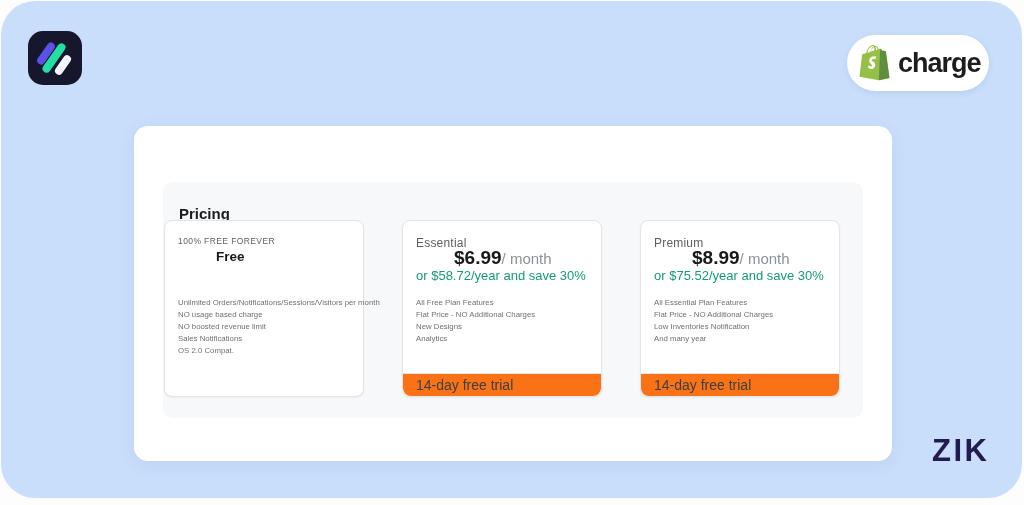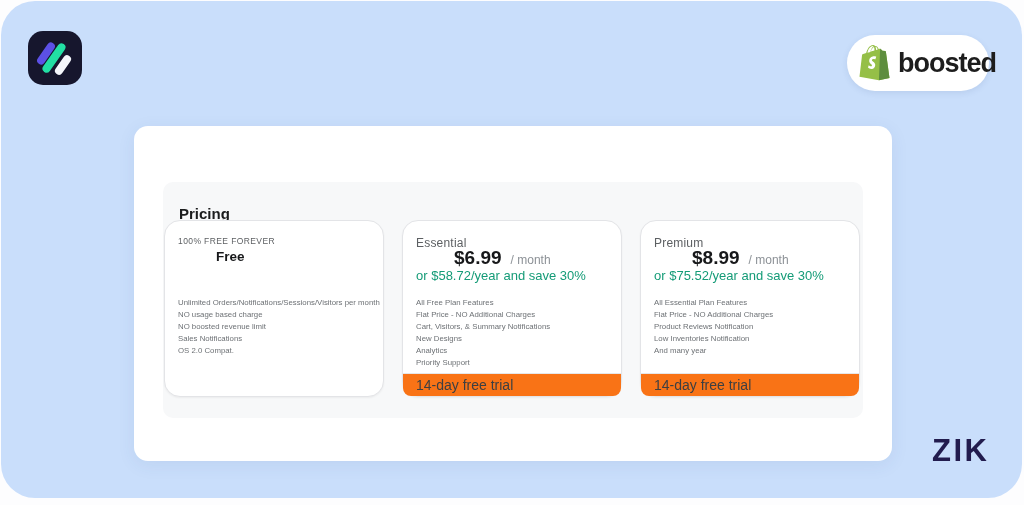--- a/index.html
+++ b/index.html
@@ -42,37 +42,37 @@
   .pricing-section{
     position:absolute;left:29px;top:56px;width:700px;height:236px;
     background:#f7f8f9;border-radius:10px;
   }
   .pricing-title{
     position:absolute;left:2px;top:9px;margin:14px;
     font-size:15px;font-weight:700;color:#1b1c1d;
   }
   
   .card{
-    position:absolute;top:38px;width:220px;height:177px;box-sizing:border-box;
-    background:#ffffff;border:1px solid #e3e4e7;border-radius:16px;
+    position:absolute;top:38px;width:200px;height:177px;box-sizing:border-box;
+    background:#ffffff;border:1px solid #e3e4e7;border-radius:8px;
     box-shadow:0 1px 2px rgba(0,0,0,.05);
     text-decoration:underline;
   }
   .card-0{left:1px;}
   .card-1{left:239px;}
   .card-2{left:477px;}
   .plan-label{
     position:absolute;left:13px;top:15px;
     font-size:12px;color:#5c5f62;letter-spacing:.2px;
   }
   .card-0 .plan-label{font-size:8.5px;letter-spacing:.4px;}
   .headline-row{position:absolute;left:13px;top:26px;white-space:nowrap;}
   .plan-headline{font-size:19px;font-weight:700;color:#17181a;padding-left:38px;}
   .card-0 .plan-headline{font-size:13.5px;}
-  .plan-period{font-size:12px;color:#8c9196;margin-left:9px;}
+  .plan-period{font-size:15px;color:#8c9196;margin-left:0;}
   .plan-yearly{
     position:absolute;left:13px;top:47px;
     font-size:13px;color:#149b77;
   }
   .feature-list{
     position:absolute;left:13px;top:76px;right:6px;
   }
   .feature-item{
     font-size:7.8px;line-height:12px;color:#6d7175;white-space:nowrap;
   }
@@ -100,21 +100,21 @@
   </div>
 
   <div class="shopify-badge">
     <span style="display:inline-flex;">
       <svg width="32" height="38" viewBox="0 0 40 46">
         <path fill="#95bf47" d="M33.6 8.9c0-.5-.5-.8-.9-.8l-3.4-.3s-2.3-2.3-2.6-2.5c-.2-.2-.7-.2-.9-.1l-1.2.4c-.7-2.1-2-4-4.2-4-.1 0-.2 0-.3 0C19.4.8 18.6.4 17.8.4c-5.4 0-8 6.8-8.8 10.2l-3.8 1.2c-1.2.4-1.2.4-1.4 1.5L.6 40.1l24.3 4.6 13.2-2.9L33.6 8.9zM23.4 6.1l-2.1.6c0-1.1-.2-2.6-.7-3.9 1.5.3 2.3 2 2.8 3.3zM19.3 7.3l-4.5 1.4c.4-1.7 1.3-3.4 2.3-4.5.4-.4.9-.9 1.6-1.2.6 1.3.7 3.1.6 4.3zM17.4 1.9c.3 0 .6.1.9.3-.4.2-.8.5-1.2.9-1.4 1.5-2.4 3.8-2.8 6l-3.7 1.1C11.3 6.8 13.5 1.9 17.4 1.9z"></path>
         <path fill="#5e8e3e" d="M32.7 8.1l-3.4-.3s-2.3-2.3-2.6-2.5c-.1-.1-.2-.1-.3-.2l-1.5 39.6 13.2-2.9L33.6 8.9c0-.5-.5-.8-.9-.8z"></path>
         <path fill="#ffffff" d="M21.5 15.1l-1.1 3.4s-1-.5-2.3-.5c-1.9 0-2 1.2-2 1.5 0 1.6 4.2 2.2 4.2 6 0 3-1.9 4.9-4.4 4.9-3.1 0-4.6-1.9-4.6-1.9l.8-2.7s1.6 1.4 2.9 1.4c.9 0 1.2-.7 1.2-1.2 0-2.1-3.4-2.2-3.4-5.6 0-2.9 2.1-5.7 6.3-5.7 1.6 0 2.4.4 2.4.4z"></path>
       </svg>
     </span>
-    <span class="shopify-word">boosted</span>
+    <span class="shopify-word">charge</span>
   </div>
 
   <div class="panel">
     <div class="pricing-section">
       <h2 class="pricing-title">Pricing</h2>
       <div id="plan-cards">
           <div class="card card-0">
             <div class="plan-label">100% FREE FOREVER</div>
             <div class="headline-row"><span class="plan-headline">Free</span></div>
             <div class="feature-list">
@@ -125,35 +125,32 @@
               <div class="feature-item">OS 2.0 Compat.</div>
             </div>
           </div>
           <div class="card card-1">
             <div class="plan-label">Essential</div>
             <div class="headline-row"><span class="plan-headline">$6.99</span><span class="plan-period">/ month</span></div>
             <div class="plan-yearly">or $58.72/year and save 30%</div>
             <div class="feature-list">
               <div class="feature-item">All Free Plan Features</div>
               <div class="feature-item">Flat Price - NO Additional Charges</div>
-              <div class="feature-item">Cart, Visitors, &amp; Summary Notifications</div>
               <div class="feature-item">New Designs</div>
               <div class="feature-item">Analytics</div>
-              <div class="feature-item">Priority Support</div>
             </div>
             <div class="trial-footer">14-day free trial</div>
           </div>
           <div class="card card-2">
             <div class="plan-label">Premium</div>
             <div class="headline-row"><span class="plan-headline">$8.99</span><span class="plan-period">/ month</span></div>
             <div class="plan-yearly">or $75.52/year and save 30%</div>
             <div class="feature-list">
               <div class="feature-item">All Essential Plan Features</div>
               <div class="feature-item">Flat Price - NO Additional Charges</div>
-              <div class="feature-item">Product Reviews Notification</div>
               <div class="feature-item">Low Inventories Notification</div>
               <div class="feature-item">And many year</div>
             </div>
             <div class="trial-footer">14-day free trial</div>
           </div>
         </div>
     </div>
   </div>
 
   <div class="zik">ZIK</div>

